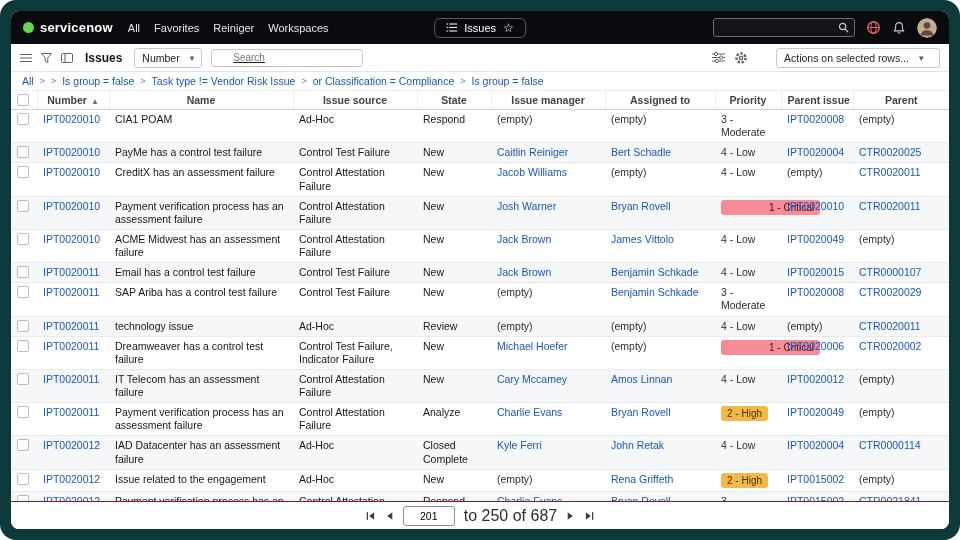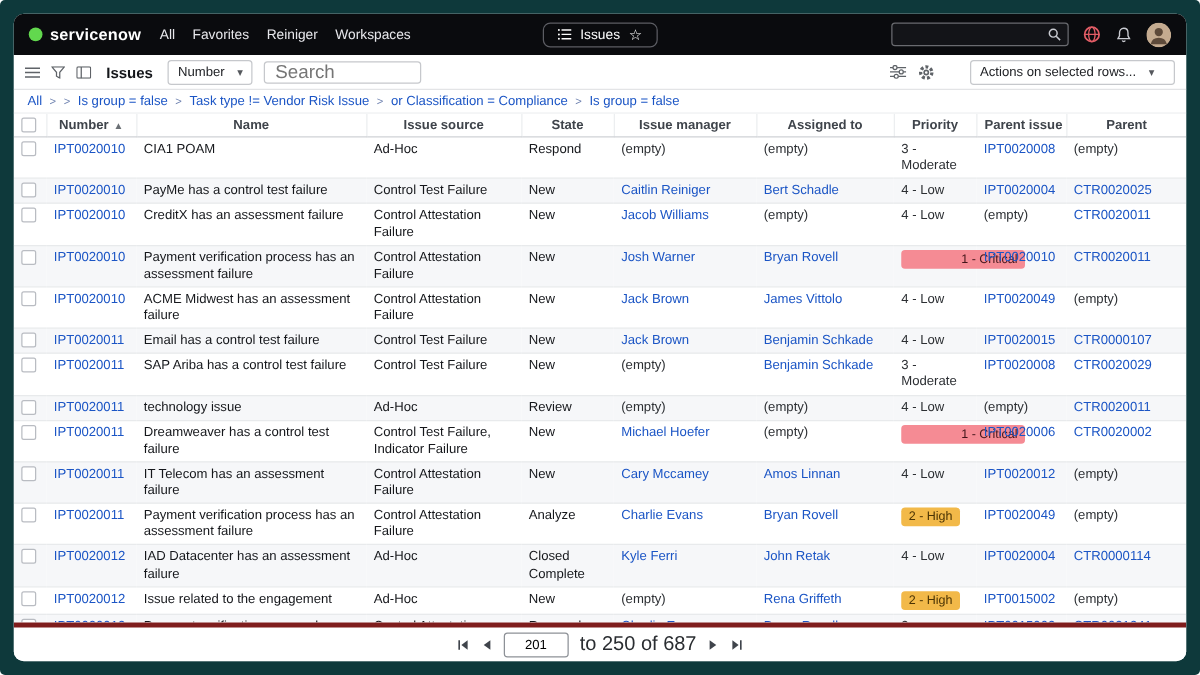--- a/index.html
+++ b/index.html
@@ -1,18 +1,18 @@
 <!DOCTYPE html>
 <html><head>
 <meta charset="utf-8">
 <style>
   html,body{margin:0;padding:0;width:960px;height:540px;overflow:hidden;
     font-family:"Liberation Sans",sans-serif;background:#ffffff;}
   .frame{width:960px;height:540px;box-sizing:border-box;background:#0e393b;
-    border-radius:4px;padding:11px;}
+    border-radius:16px;padding:11px;}
   .app{width:100%;height:100%;background:#fff;border-radius:8px;overflow:hidden;
     display:flex;flex-direction:column;}
 
   
   .topnav{height:33px;flex:0 0 33px;background:#0a0b0e;display:flex;align-items:center;
     padding:0 12px;position:relative;}
   .nav-left{display:flex;align-items:center;gap:15px;}
   .logo{display:flex;align-items:center;gap:6px;color:#fff;font-weight:bold;
     font-size:13px;cursor:pointer;letter-spacing:.2px;}
   .logo-mark{width:11px;height:11px;border-radius:50%;background:#62d84e;display:inline-block;}
@@ -34,22 +34,22 @@
 
   
   .listbar{height:27px;flex:0 0 27px;display:flex;align-items:center;gap:9px;
     padding:0 9px;border-bottom:1px solid #e3e4e6;background:#fff;}
   .list-title{font-size:12px;font-weight:bold;color:#14161a;margin:0 3px;}
   .field-select,.actions-select{display:flex;align-items:center;gap:10px;
     border:1px solid #c6c8cc;border-radius:3px;height:18px;padding:0 7px;
     font-size:10.5px;color:#202226;background:#fff;cursor:pointer;white-space:nowrap;}
   .actions-select{min-width:148px;justify-content:flex-start;margin-left:19px;}
   .caret{font-size:9px;color:#55585d;}
-  .list-search{height:16px;border:1px solid #c6c8cc;border-radius:3px;font-size:15px;
-    padding:0 8px;width:108px;font-family:"Liberation Sans",sans-serif;color:#202226;}
+  .list-search{height:16px;border:1px solid #c6c8cc;border-radius:3px;font-size:10px;
+    padding:0 21px;width:108px;font-family:"Liberation Sans",sans-serif;color:#202226;text-decoration:underline;}
   .listbar-right{margin-left:auto;display:flex;align-items:center;gap:9px;}
 
   
   .breadcrumb{height:18px;flex:0 0 18px;display:flex;align-items:center;gap:6px;
     padding:0 11px;font-size:10.5px;border-bottom:1px solid #eceef0;background:#fff;
     white-space:nowrap;overflow:hidden;}
   .crumb{color:#1b55c5;cursor:pointer;}
   .crumb-sep{color:#6b7fae;font-size:9px;}
 
   
@@ -66,21 +66,21 @@
   .plain{color:#2c2f33;}
   .sort{font-size:8px;color:#6b7075;margin-left:4px;}
   .badge{display:inline-block;border-radius:3px;padding:0 6px;font-size:10px;
     line-height:15px;white-space:nowrap;}
   .badge.critical{background:#f58b94;color:#42151a;padding-left:48px;}
   .badge.high{background:#f2b949;color:#4a3304;}
   .checkbox{width:10px;height:10px;border:1px solid #b9bcc2;border-radius:2px;
     background:#fff;cursor:pointer;}
 
   
-  .pager{height:27px;flex:0 0 27px;border-top:4px solid #7f1d1d;display:flex;
+  .pager{height:27px;flex:0 0 27px;border-top:1px solid #7f1d1d;display:flex;
     align-items:center;justify-content:center;gap:9px;background:#fff;}
   .pager .icon-btn{color:#3f444b;}
   .pager-input{width:46px;height:16px;border:1px solid #8d9197;border-radius:3px;
     text-align:center;font-size:10.5px;font-family:"Liberation Sans",sans-serif;}
   .pager-label{font-size:16px;color:#2a2d31;}
 </style>
 </head>
 <body>
 
 <div class="frame">

